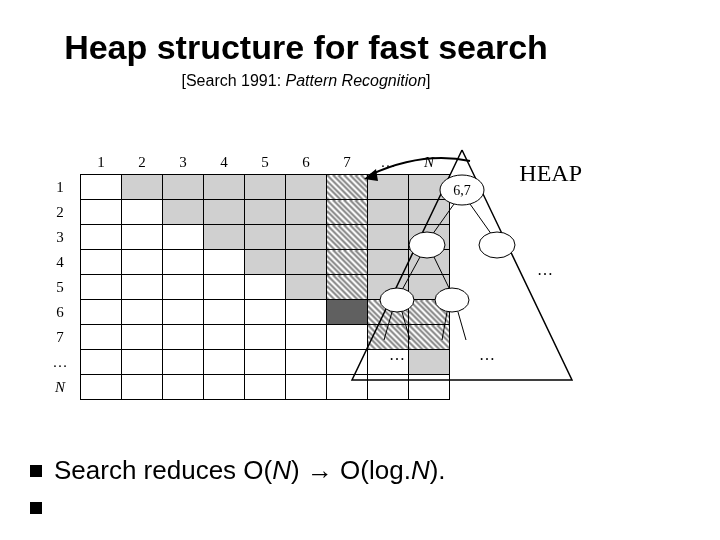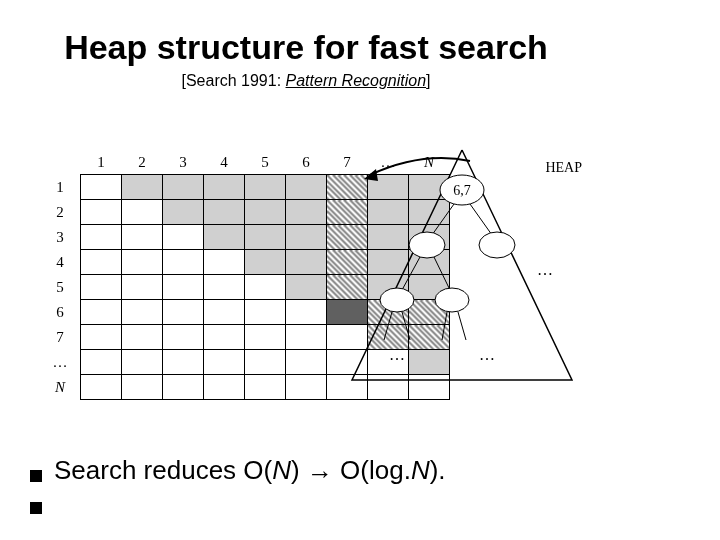--- a/index.html
+++ b/index.html
@@ -1,35 +1,35 @@
 <!DOCTYPE html>
 <html><head>
 <meta charset="utf-8">
 <style>
   html,body{margin:0;padding:0;width:720px;height:540px;background:#fff;font-family:Arial,Helvetica,sans-serif;color:#000;}
   .slide{position:relative;width:612px;height:540px;margin-top:20px;}
   .title{position:absolute;top:8px;left:0;right:0;text-align:center;font-size:34px;font-weight:bold;}
   .citation{position:absolute;top:52px;left:0;right:0;text-align:center;font-size:16px;}
-  .citation .jrn{font-style:italic;text-decoration:underline;}
+  .citation .jrn{font-style:italic;}
   
   .matrix{position:absolute;left:40px;top:130px;}
   .matrix table{border-collapse:collapse;}
   .matrix td{width:38px;height:22px;border:1px solid #000;text-align:center;font-family:"Times New Roman",serif;font-size:15px;}
   .matrix td.hdr{border:none;}
   .matrix td.it{font-style:italic;}
   .matrix td.g{background:#d0d0d0;}
   .matrix td.s{background-image:repeating-linear-gradient(45deg,#888 0 2px,#fff 2px 4px);}
   .matrix td.d{background:#606060;}
   
   .heap{position:absolute;right:30px;top:115px;width:240px;height:260px;}
-  .hlabel{position:absolute;top:25px;right:0;font-family:"Times New Roman",serif;font-size:14px;}
+  .hlabel{position:absolute;top:25px;right:0;font-family:"Times New Roman",serif;font-size:24px;}
   .arrow{position:absolute;top:20px;left:20px;width:110px;height:30px;}
   
   .bullets{position:absolute;left:30px;bottom:40px;font-size:26px;}
-  .bullets .row{display:flex;align-items:center;margin:6px 0;}
+  .bullets .row{display:flex;align-items:flex-start;margin:6px 0;}
   .bullets .sq{width:12px;height:12px;background:#000;margin:10px 12px 0 0;flex:none;}
   .it{font-style:italic;}
   sup{font-size:.65em;vertical-align:super;}
 </style>
 </head>
 <body>
 
 <div class="slide">
 
   <div class="title">Heap structure for fast search</div>

